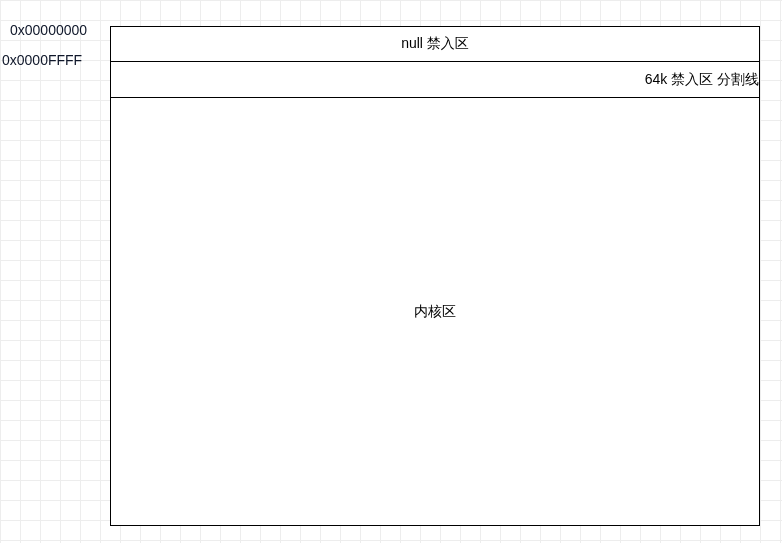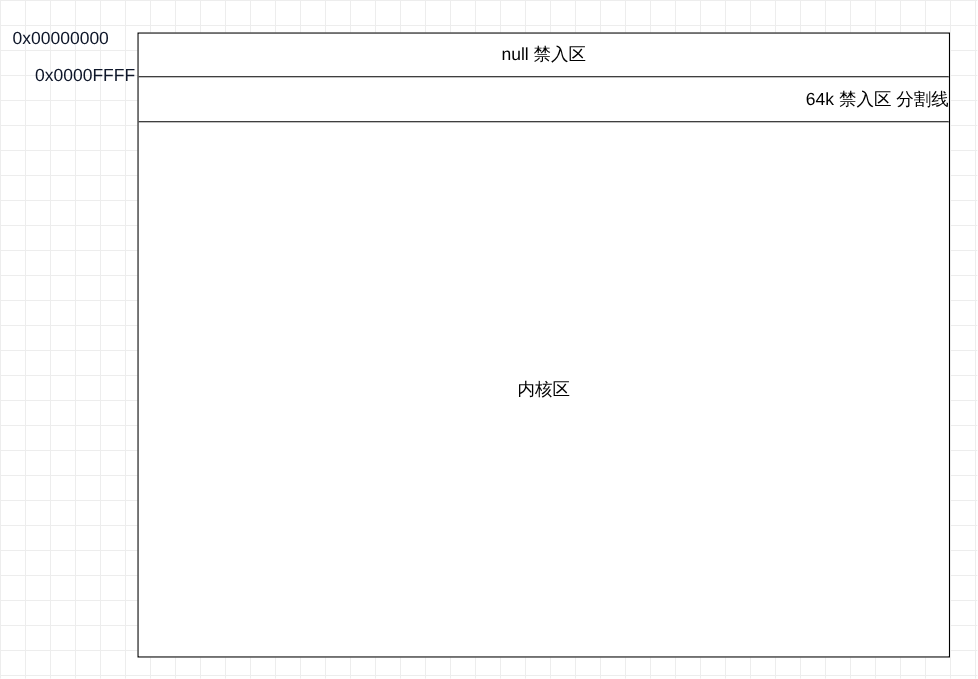--- a/index.html
+++ b/index.html
@@ -24,21 +24,21 @@
       z-index: 0;
     }
     .addr-label {
       position: absolute;
       font-size: 14px;
       color: #0f172a;
       z-index: 2;
       white-space: nowrap;
     }
     .addr1 { top: 22px; left: 10px; }
-    .addr2 { top: 52px; left: 28px; }
+    .addr2 { top: 52px; left: 2px; }
     .diagram {
       position: absolute;
       top: 26px;
       left: 110px;
       width: 650px;
       height: 500px;
       background: #ffffff;
       border: 1px solid #000;
       z-index: 1;
       display: flex;

